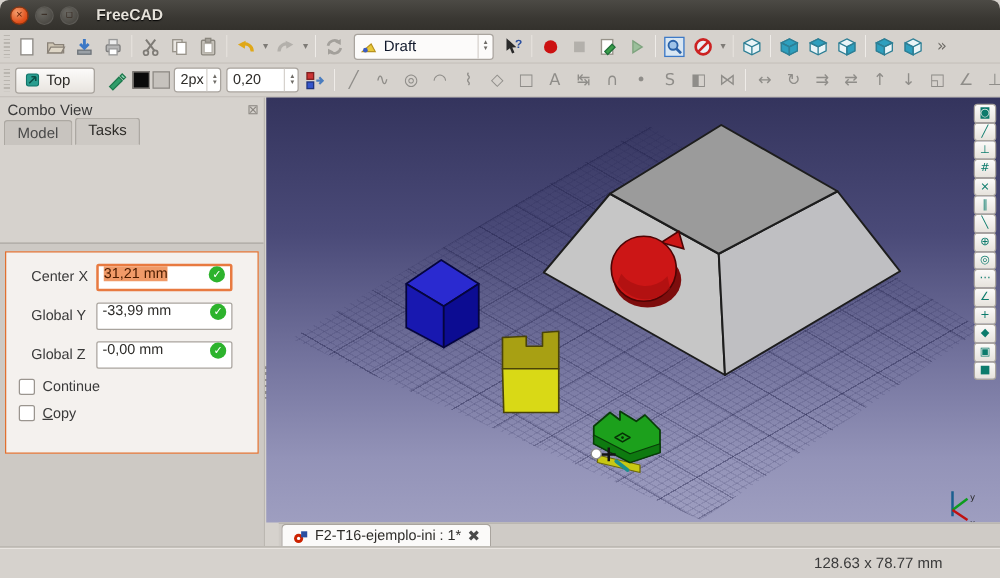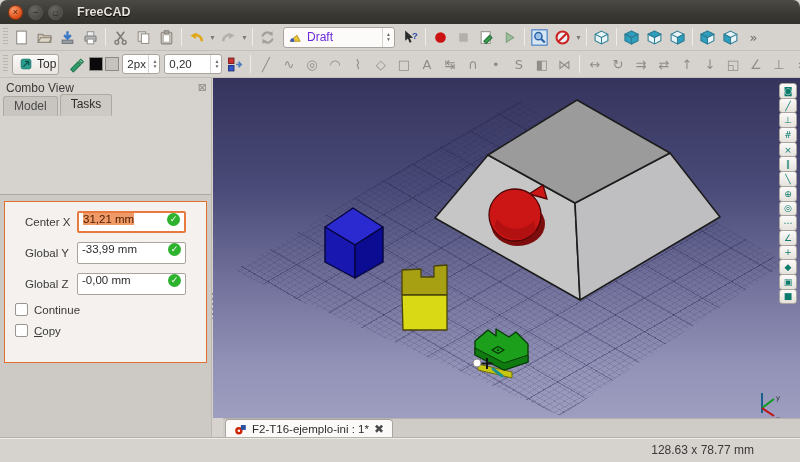--- a/index.html
+++ b/index.html
@@ -27,26 +27,26 @@
   .tbtn { width:23px; height:23px; border-radius:3px; display:flex; align-items:center; justify-content:center; flex:none; }
   .tbtn svg { width:17px; height:17px; }
   .glyph { font-family:"DejaVu Sans",sans-serif; }
   .sep { width:1px; height:18px; background:#b5b1ab; border-right:1px solid #efece8; margin:0 3px; flex:none; }
   .caret { width:9px; text-align:center; color:#7e7b76; font-size:7px; flex:none; }
   .strip { display:flex; align-items:center; }
 
   .comboSel { height:21px; background:#fcfbfa; border:1px solid #a9a49e; border-radius:3px;
     display:flex; align-items:center; padding:0 3px 0 4px; margin:0 4px; width:112px; flex:none; }
   .comboSel svg { width:15px; height:15px; margin-right:4px; flex:none; }
-  .comboSel .lbl { flex:1; font-size:12px; color:#6d28d9; }
+  .comboSel .lbl { flex:1; font-size:12px; color:#0f172a; }
   .spinners { display:flex; flex-direction:column; align-items:center; justify-content:center; height:100%;
     font-size:5px; color:#6e6b66; line-height:1.1; border-left:1px solid #d6d2cd; padding-left:3px; }
 
   .viewbtn { height:21px; background:linear-gradient(#fcfbfa,#e8e4df); border:1px solid #a9a49e; border-radius:3px;
-    display:flex; align-items:center; gap:4px; padding:0 2px 0 6px; margin:0 6px 0 2px; flex:none;
+    display:flex; align-items:center; gap:4px; padding:0 19px 0 6px; margin:0 6px 0 2px; flex:none;
     font-size:12px; color:#2e2c29; }
   .viewbtn svg { width:14px; height:14px; }
   .swatch { width:14px; height:14px; border:1px solid #8d8984; margin:0 1px; flex:none; }
   .spinbox { height:20px; background:#fff; border:1px solid #a9a49e; border-radius:3px;
     display:flex; align-items:center; padding:0 2px 0 4px; margin:0 2px; flex:none; font-size:11.5px; color:#2e2c29; }
 
   
   .panel { position:absolute; left:0; top:78px; width:211px; height:359px; background:#d6d2cd; }
   .panel-head { height:19px; display:flex; align-items:center; padding:0 4px 0 6px; font-size:12px; color:#3a3a3a; }
   .panel-head .sp { flex:1; }

